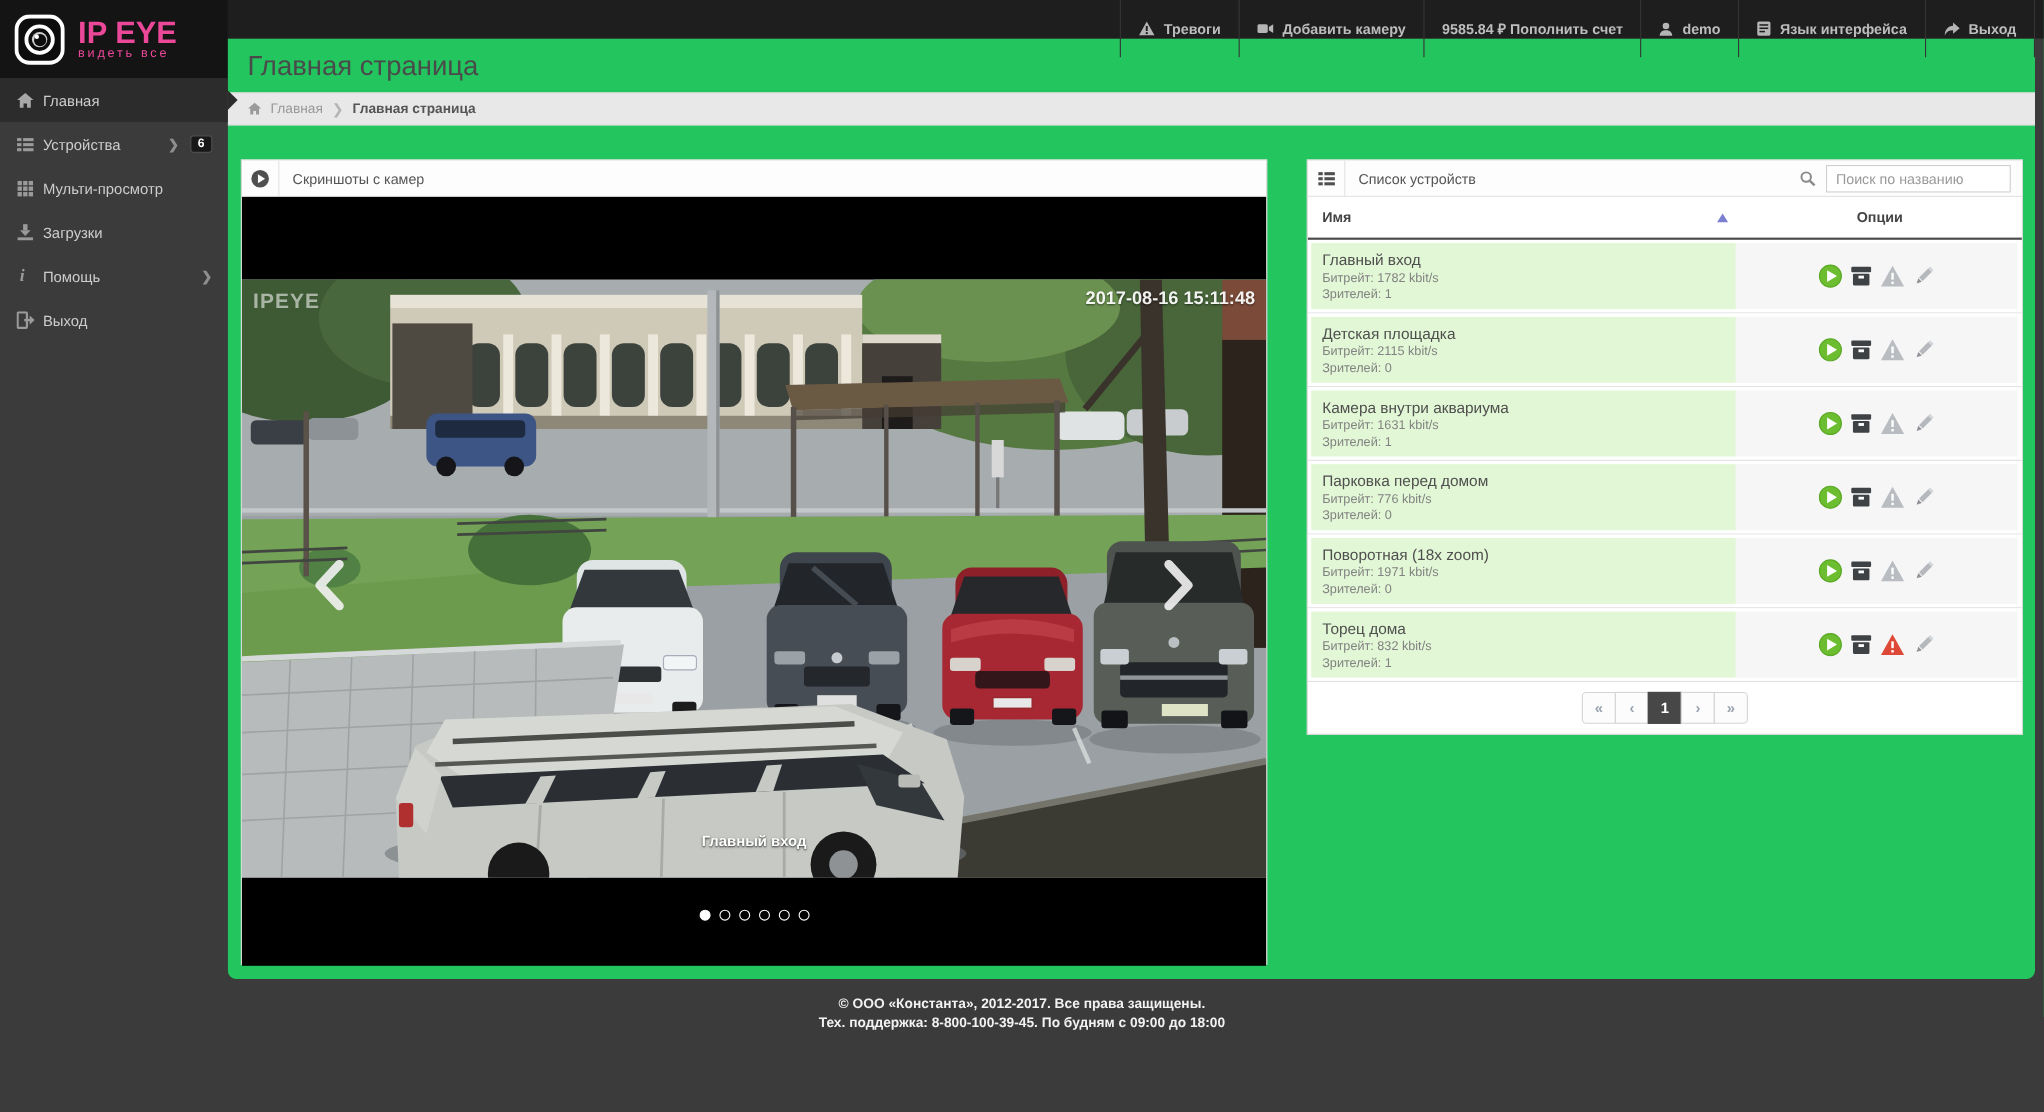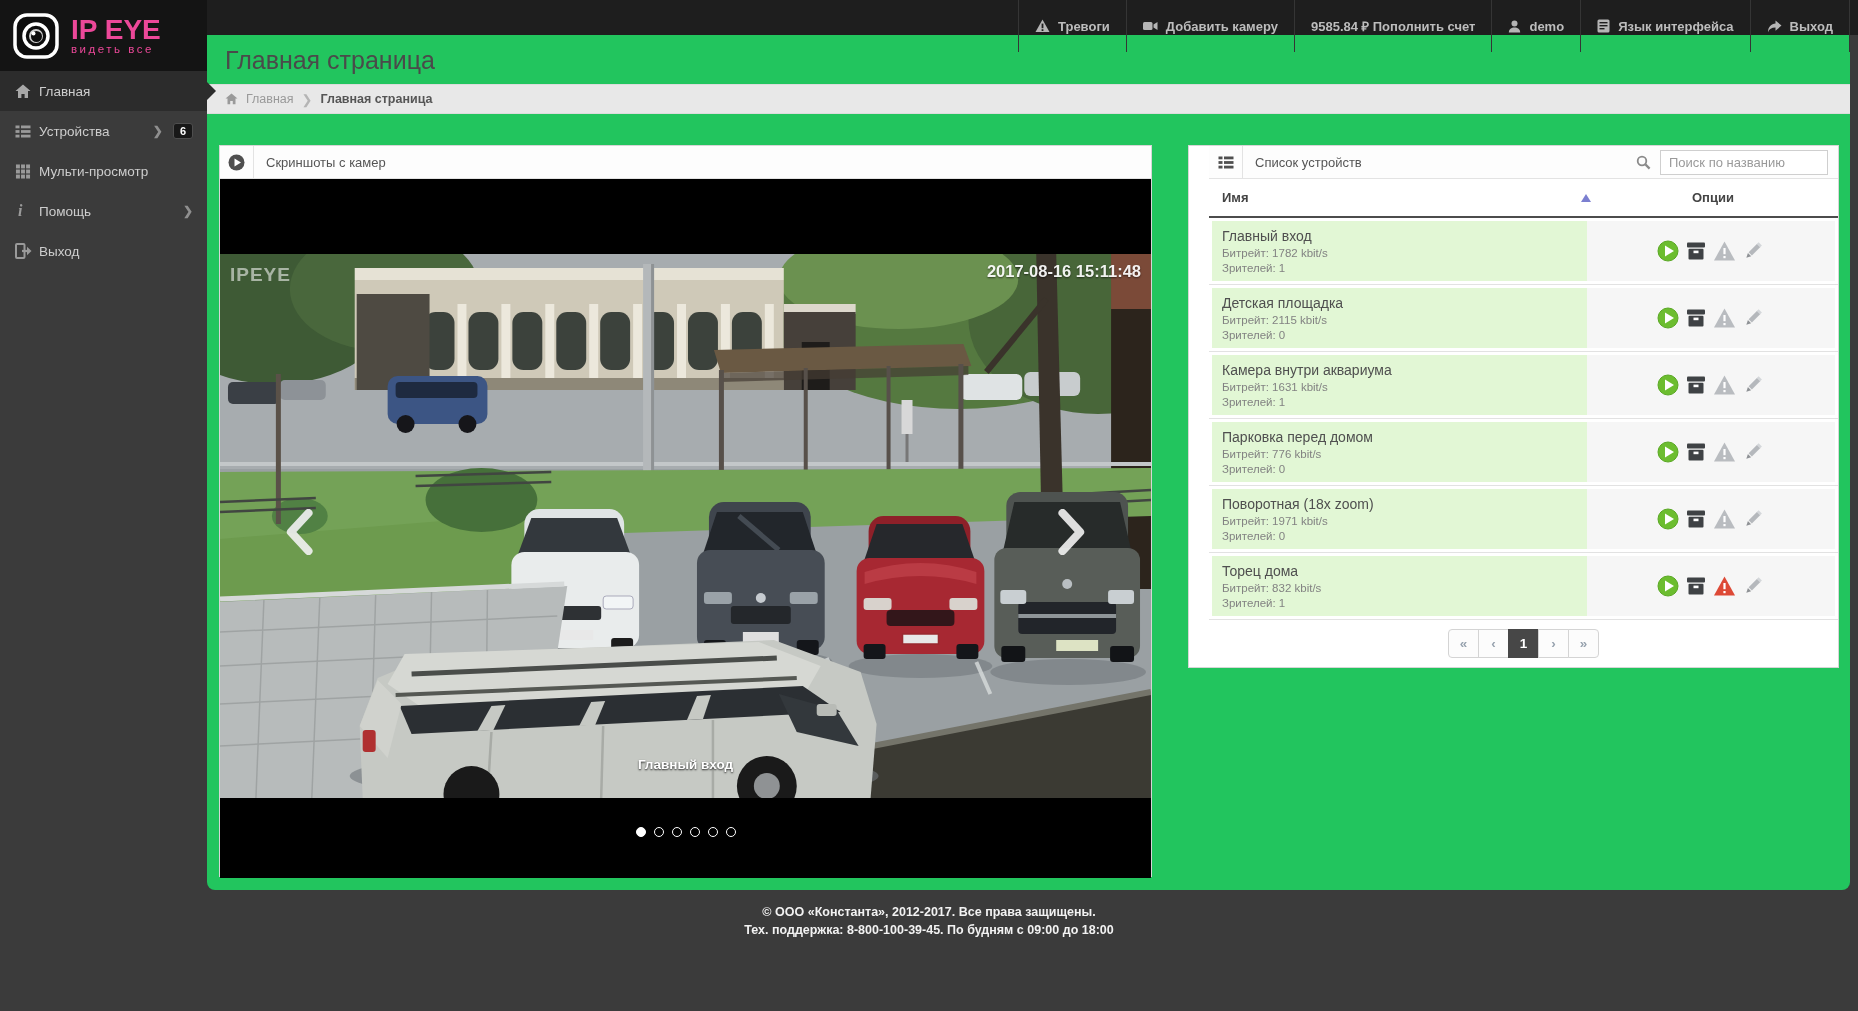--- a/index.html
+++ b/index.html
@@ -54,21 +54,21 @@
   .car-arrow { position:absolute; top:330px; width:34px; height:46px; cursor:pointer; opacity:.9; }
   .car-arrow.left { left:62px; } .car-arrow.right { right:62px; }
   .overlay-text { position:absolute; left:0; right:0; top:578px; text-align:center; color:#fff; z-index:3; }
   .overlay-caption { font-size:13.5px; font-weight:bold; text-shadow:0 1px 2px rgba(0,0,0,.85); margin-bottom:6px; }
   .overlay-desc { font-size:12.5px; max-width:820px; margin:0 auto; line-height:19px; text-shadow:0 1px 2px rgba(0,0,0,.85); }
   .dots { position:absolute; left:0; right:0; top:648px; display:flex; justify-content:center; gap:8px; z-index:3; }
   .dot { width:10px; height:10px; border-radius:50%; border:1.5px solid #fff; cursor:pointer; }
   .dot.active { background:#fff; }
 
   
-  .panel.devices { left:981px; top:110px; width:651px; height:523px;padding-left:20px; }
+  .panel.devices { left:981px; top:110px; width:651px; height:523px; }
   .dev-header { height:33px; display:flex; align-items:center; border-bottom:1px solid #e3e3e3; background:#fdfdfd; }
   .dev-search { margin-left:auto; display:flex; align-items:center; gap:9px; padding-right:10px; }
   .dev-search input { width:168px; height:25px; border:1px solid #cfcfcf; padding:3px 8px; font-size:13px; font-family:"Liberation Sans",sans-serif; color:#555; }
   .dev-search input::placeholder { color:#9a9a9a; }
   .tbl-head { position:relative; height:39px; display:flex; align-items:center; border-bottom:2px solid #4c4c4c; font-size:13px; font-weight:bold; color:#444; }
   .col-name-h { width:392px; padding-left:13px; cursor:pointer; }
   .sort-tri { position:absolute; left:372px; top:15px; width:0; height:0; border-left:5.5px solid transparent; border-right:5.5px solid transparent; border-bottom:8px solid #7b7fd0; }
   .col-opts-h { width:259px; text-align:center; }
   .dev-row { display:flex; border-bottom:1px solid #e2e2e2; padding:3px 0; height:67px; background:#fff; }
   .dev-row:last-of-type { border-bottom:2px solid #4c4c4c; }
@@ -187,20 +187,30 @@
             <rect x="0.5" y="11.3" width="4.2" height="4.2"></rect>
             <rect x="5.9" y="11.3" width="4.2" height="4.2"></rect>
             <rect x="11.3" y="11.3" width="4.2" height="4.2"></rect>
           </g>
         </svg>
       </span>
     <span>Мульти-просмотр</span>
   </div>
   <div class="sb-item">
     <span class="sb-ico">
+        <svg width="16" height="16" viewBox="0 0 16 16">
+          <rect x="6" y="0.8" width="4" height="5.5" fill="#9a9a9a"></rect>
+          <path d="M3.2 6.3 H12.8 L8 11.5 Z" fill="#9a9a9a"></path>
+          <rect x="1" y="12.8" width="14" height="2.6" fill="#9a9a9a"></rect>
+        </svg>
+      </span>
+    <span>Загрузки</span>
+  </div>
+  <div class="sb-item">
+    <span class="sb-ico">
         <span class="info-i">i</span>
       </span>
     <span>Помощь</span>
     <span class="sb-chevron">❯</span>
   </div>
   <div class="sb-item">
     <span class="sb-ico">
         <svg width="17" height="16" viewBox="0 0 17 16">
           <rect x="1" y="1" width="8.5" height="14" rx="1" fill="none" stroke="#9a9a9a" stroke-width="2"></rect>
           <rect x="7" y="6.9" width="5.5" height="2.2" fill="#9a9a9a"></rect>

